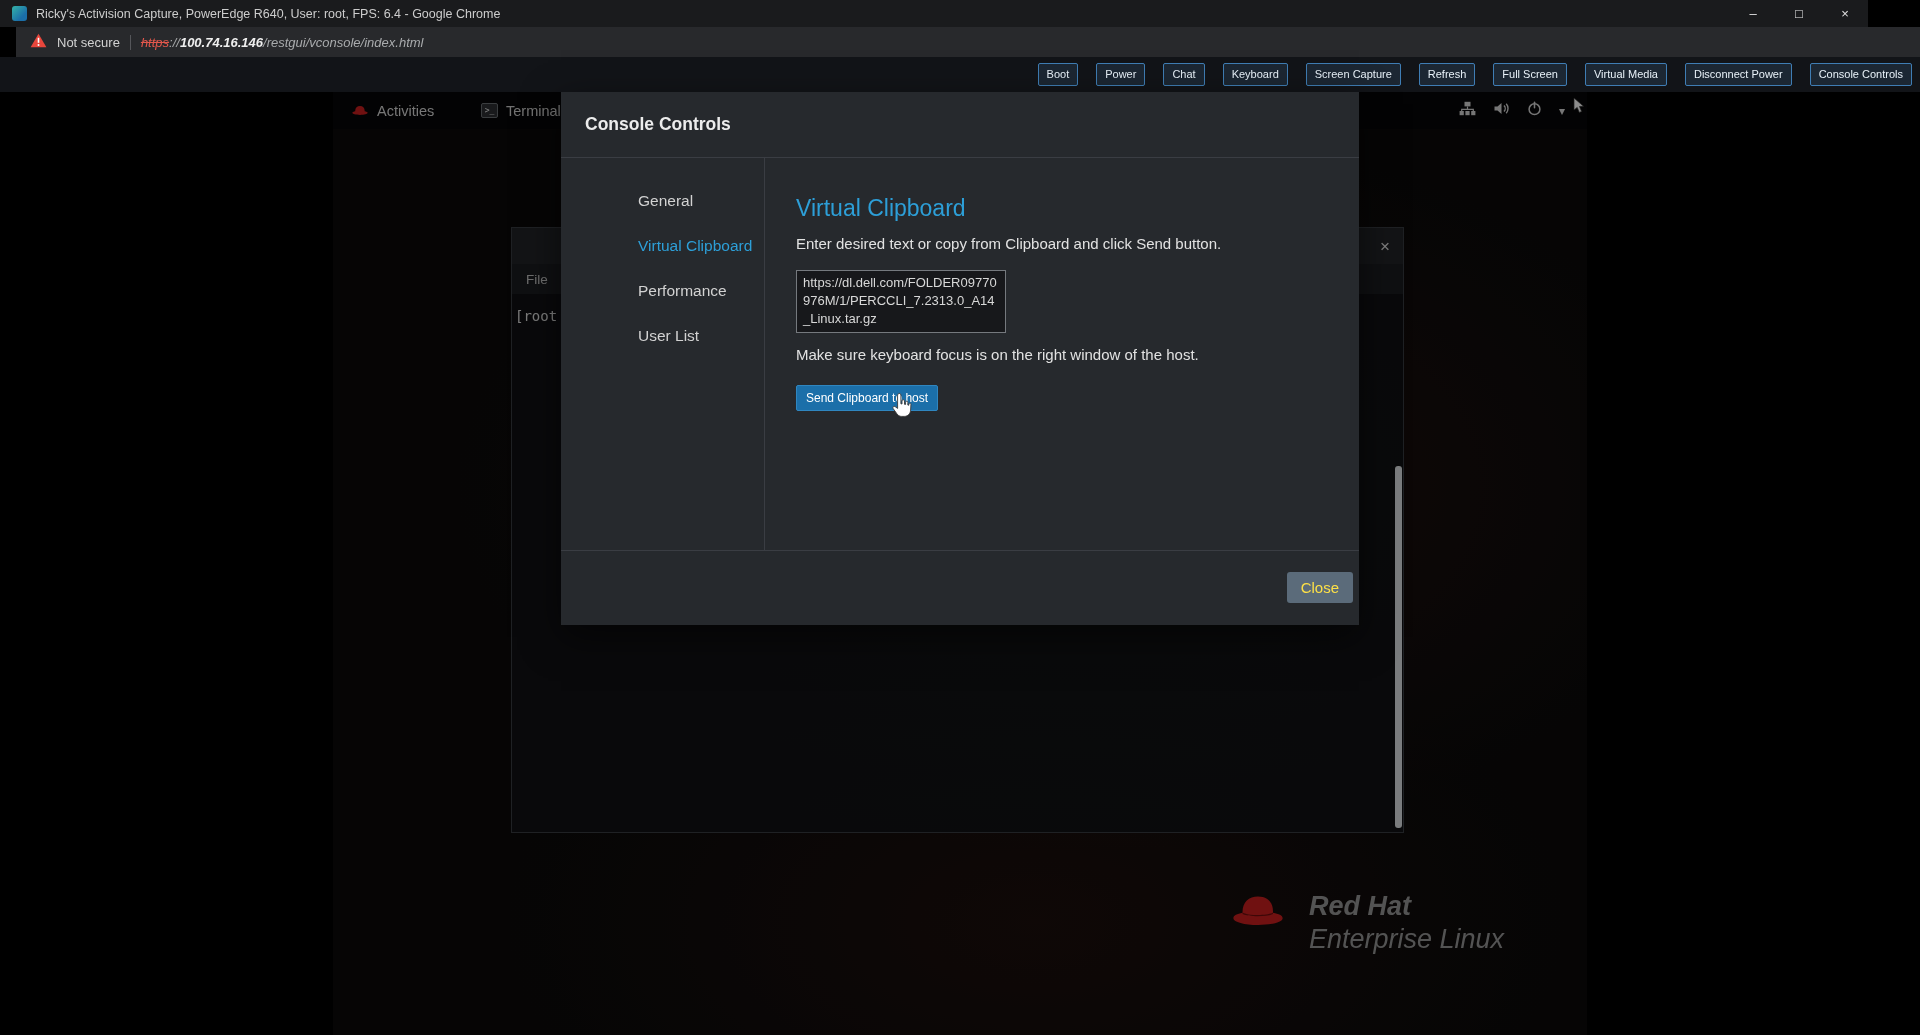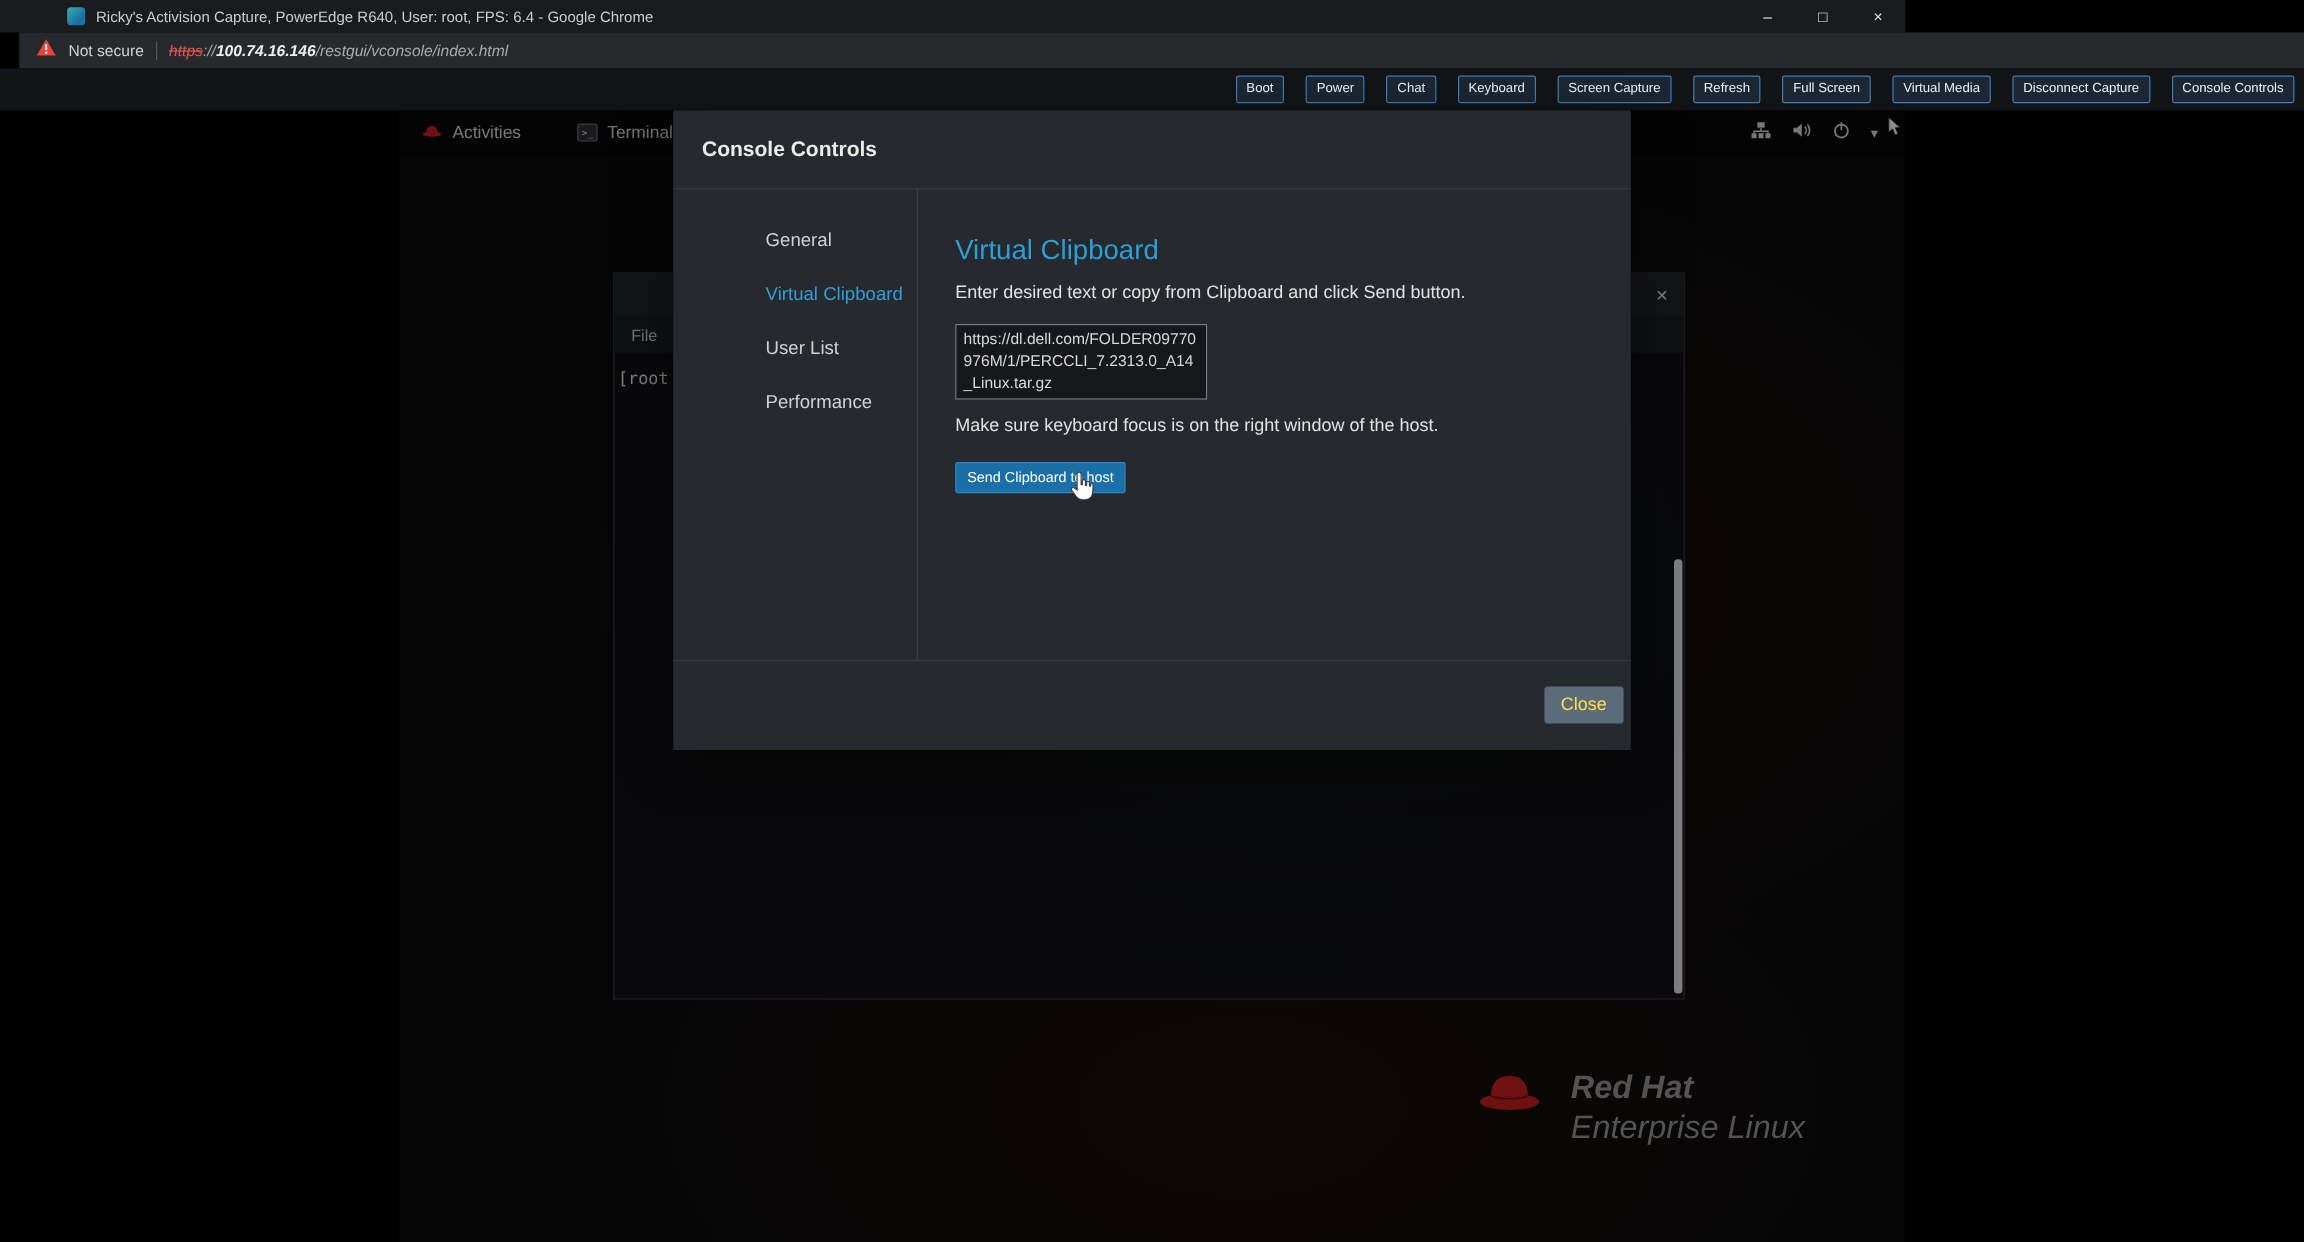--- a/index.html
+++ b/index.html
@@ -1,21 +1,21 @@
 <!DOCTYPE html>
 <html><head>
 <meta charset="utf-8">
 <style>
   * { margin:0; padding:0; box-sizing:border-box; }
   html,body { width:1920px; height:1035px; background:#000; overflow:hidden;
               font-family:"Liberation Sans", sans-serif; position:relative; }
 
   
-  .titlebar { position:absolute; left:0; top:0; width:1588px; height:27px;
-              background:#1a1b1d; display:flex; align-items:center;padding-left:44px; }
+  .titlebar { position:absolute; left:0; top:0; width:1868px; height:27px;
+              background:#1a1b1d; display:flex; align-items:center; }
   .favicon { width:15px; height:15px; margin:0 9px 0 12px; border-radius:3px;
              background:linear-gradient(135deg,#35b3a8 0%,#1b6fa9 70%); }
   .tb-title { font-size:12.5px; color:#cdcdcd; white-space:nowrap; }
   .win-controls { margin-left:auto; display:flex; height:100%; }
   .win-btn { width:46px; height:100%; display:flex; align-items:center;
              justify-content:center; color:#e4e4e4; font-size:13px; cursor:pointer; }
 
   
   .infobar { position:absolute; left:16px; top:27px; width:1920px; height:30px;
              background:#28292c; display:flex; align-items:center; padding-left:14px; gap:10px; }
@@ -131,21 +131,21 @@
 
 <div class="vtoolbar">
   <button class="vt-btn">Boot</button>
   <button class="vt-btn">Power</button>
   <button class="vt-btn">Chat</button>
   <button class="vt-btn">Keyboard</button>
   <button class="vt-btn">Screen Capture</button>
   <button class="vt-btn">Refresh</button>
   <button class="vt-btn">Full Screen</button>
   <button class="vt-btn">Virtual Media</button>
-  <button class="vt-btn">Disconnect Capture</button>
+  <button class="vt-btn">Disconnect Power</button>
   <button class="vt-btn">Console Controls</button>
 </div>
 
 <div class="desktop">
 
   <div class="gnome-bar">
     <div class="gb-left">
       <span>
         <svg width="18" height="12" viewBox="0 0 120 78">
           <path d="M28 45 C28 25 41 13 60 13 C79 13 91 25 91 43 L91 47 C103 49 111 53 111 58 C111 66 88 72 60 72 C32 72 9 66 9 58 C9 53 17 49 28 47 Z" fill="#cc2020"></path>
@@ -221,24 +221,24 @@
   <div class="modal-head">Console Controls</div>
   <div class="modal-body">
     <div class="side">
       <div class="side-item">
           <span>General</span>
         </div>
       <div class="side-item active">
           <span>Virtual Clipboard</span>
         </div>
       <div class="side-item">
+          <span>Performance</span>
+        </div>
+      <div class="side-item">
           <span>User List</span>
-        </div>
-      <div class="side-item">
-          <span>Performance</span>
         </div>
     </div>
     <div class="content">
       <div class="c-heading">Virtual Clipboard</div>
       <div class="c-instr">Enter desired text or copy from Clipboard and click Send button.</div>
       <textarea class="clip-input" style="">https://dl.dell.com/FOLDER09770976M/1/PERCCLI_7.2313.0_A14_Linux.tar.gz</textarea>
       <div class="c-note">Make sure keyboard focus is on the right window of the host.</div>
       <button class="send-btn">Send Clipboard to host</button>
     </div>
   </div>

